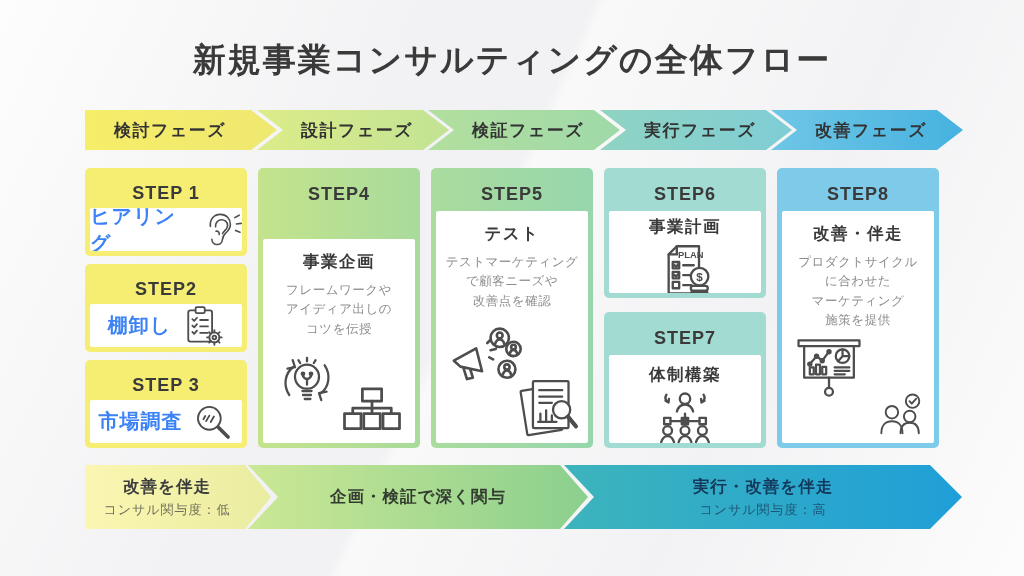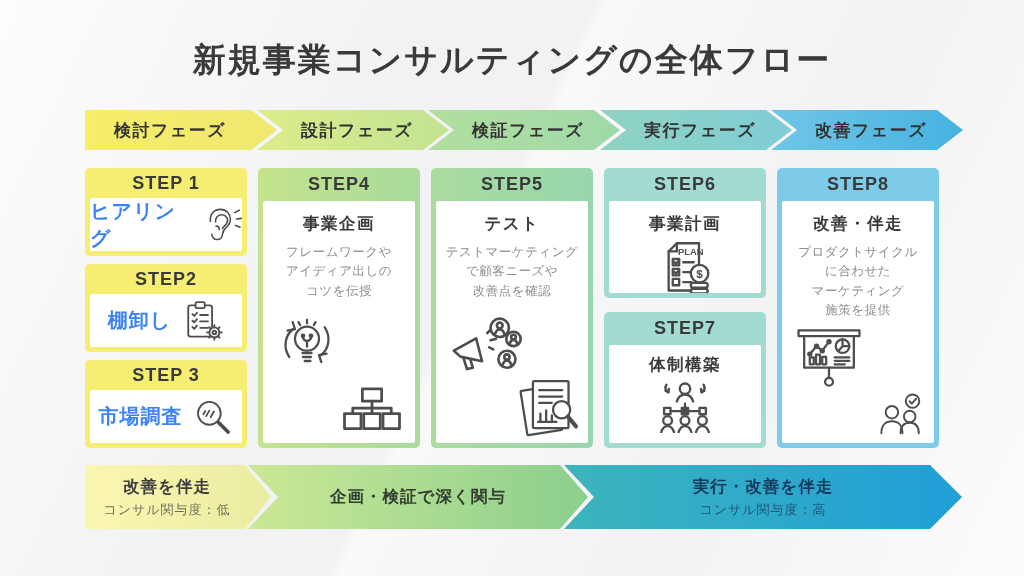--- a/index.html
+++ b/index.html
@@ -21,37 +21,37 @@
   .phase.flat{clip-path:polygon(0 0,calc(100% - 26px) 0,100% 50%,calc(100% - 26px) 100%,0 100%);padding-right:22px;}
   .phase.notch{clip-path:polygon(0 0,calc(100% - 26px) 0,100% 50%,calc(100% - 26px) 100%,0 100%,26px 50%);padding-left:8px;}
   #phase1{left:85px;background:linear-gradient(90deg,#f6ed68,#efe871);}
   #phase2{left:257px;background:linear-gradient(90deg,#dcec89,#c2e394);}
   #phase3{left:428px;background:linear-gradient(90deg,#b2df9e,#9fd9a9);}
   #phase4{left:600px;background:linear-gradient(90deg,#90d3c2,#7fcdd6);}
   #phase5{left:771px;background:linear-gradient(90deg,#6fc6e6,#46b2e0);}
 
   
   .step-box{position:absolute;width:162px;box-sizing:border-box;border-radius:5px;
-    padding:0 5px 5px;display:flex;flex-direction:column;}
+    padding:10px 5px 5px;display:flex;flex-direction:column;}
   .step-badge{flex:none;height:30px;line-height:30px;text-align:center;
     font-size:18px;font-weight:bold;color:#3a3a3a;letter-spacing:1px;}
   .tall .step-badge{height:33px;line-height:33px;}
   .step-body{flex:1;background:#fff;border-radius:2px;position:relative;overflow:hidden;}
   .row-body{display:flex;align-items:center;justify-content:center;gap:9px;
     font-size:20px;font-weight:bold;color:#3b82f6;letter-spacing:1px;}
   .center-body{text-align:center;}
   .body-title{margin-top:12px;text-align:center;font-size:16.5px;font-weight:bold;color:#3a3a3a;letter-spacing:1.5px;}
   .body-desc{margin-top:8px;text-align:center;font-size:12.5px;color:#8d8d8d;
     line-height:1.55;white-space:pre-line;letter-spacing:.5px;}
   .icon-abs{position:absolute;}
 
   #step1{left:85px;top:168px;height:88px;background:#f6ee72;}
   #step2{left:85px;top:264px;height:88px;background:#f6ee72;}
   #step3{left:85px;top:360px;height:88px;background:#f6ee72;}
-  #step4{left:258px;top:168px;height:280px;background:linear-gradient(90deg,#c4e38c,#a8db9c);}
+  #step4{left:258px;top:168px;height:280px;background:linear-gradient(90deg,#c4e38c,#a8db9c);gap:28px;}
   #step5{left:431px;top:168px;height:280px;background:linear-gradient(90deg,#aadc9d,#97d6ad);}
   #step6{left:604px;top:168px;height:130px;background:#a2dbd2;}
   #step7{left:604px;top:312px;height:136px;background:#a2dbd2;}
   #step8{left:777px;top:168px;height:280px;background:#7ecbe9;}
 
   
   .band{position:absolute;top:465px;height:64px;box-sizing:border-box;
     display:flex;flex-direction:column;justify-content:center;text-align:center;}
   .band-title{font-size:16.5px;font-weight:bold;letter-spacing:1px;}
   .band-sub{font-size:13px;margin-top:3px;letter-spacing:1px;}
@@ -191,21 +191,21 @@
         <path d="M19.5 42.5v-7M24.5 42.5v-10M29.5 42.5v-5.5M17.5 42.5h16"></path>
         <circle cx="38" cy="32" r="7.5" fill="#fff"></circle>
         <path d="M43.5 38l7 8.5" stroke-width="3.5"></path>
       </svg>
     </div>
   </div>
 
   <div class="step-box tall" id="step6">
     <div class="step-badge">STEP6</div>
     <div class="step-body center-body">
-      <div class="body-title" style="margin-top:12px;">事業計画</div>
+      <div class="body-title" style="margin-top:5px;">事業計画</div>
       <svg class="ln" style="margin-top:3px;" width="56" viewBox="0 0 48 50">
         <path d="M36 4.5H17l-7 7V45h26z" fill="#fff"></path>
         <path d="M17 4.5v7h-7"></path>
         <text x="18" y="15" font-size="8">PLAN</text>
         <rect x="13.5" y="18" width="5.5" height="5.5"></rect>
           <path d="M14.8 20.5l1.5 1.7 2.6-3.2"></path>
         <rect x="13.5" y="26.5" width="5.5" height="5.5"></rect>
           <path d="M14.8 29l1.5 1.7 2.6-3.2"></path>
         <rect x="13.5" y="35" width="5.5" height="5.5"></rect>
         <path d="M22.5 20.8h9M22.5 29.3h9M22.5 37.8h7"></path>

